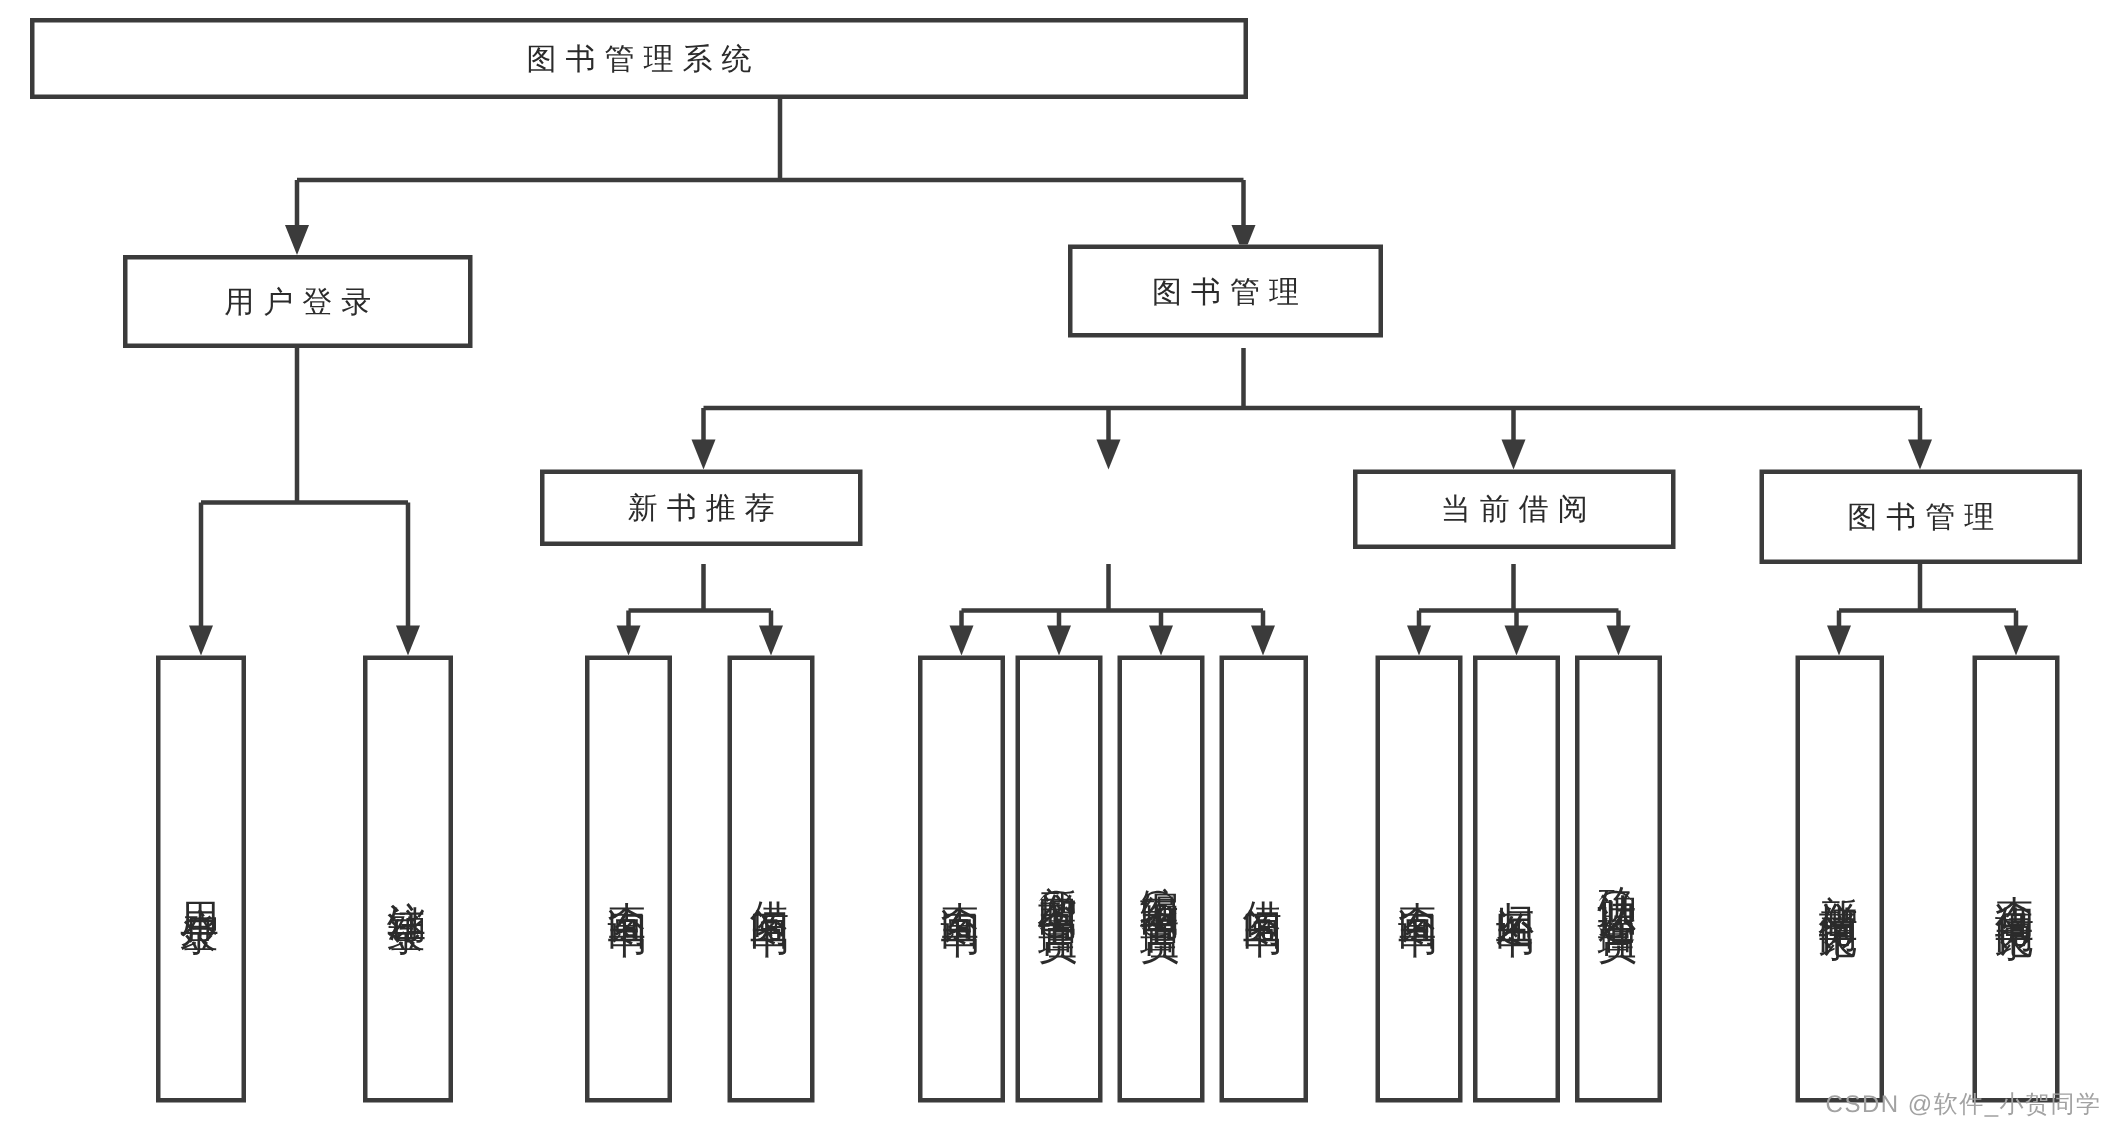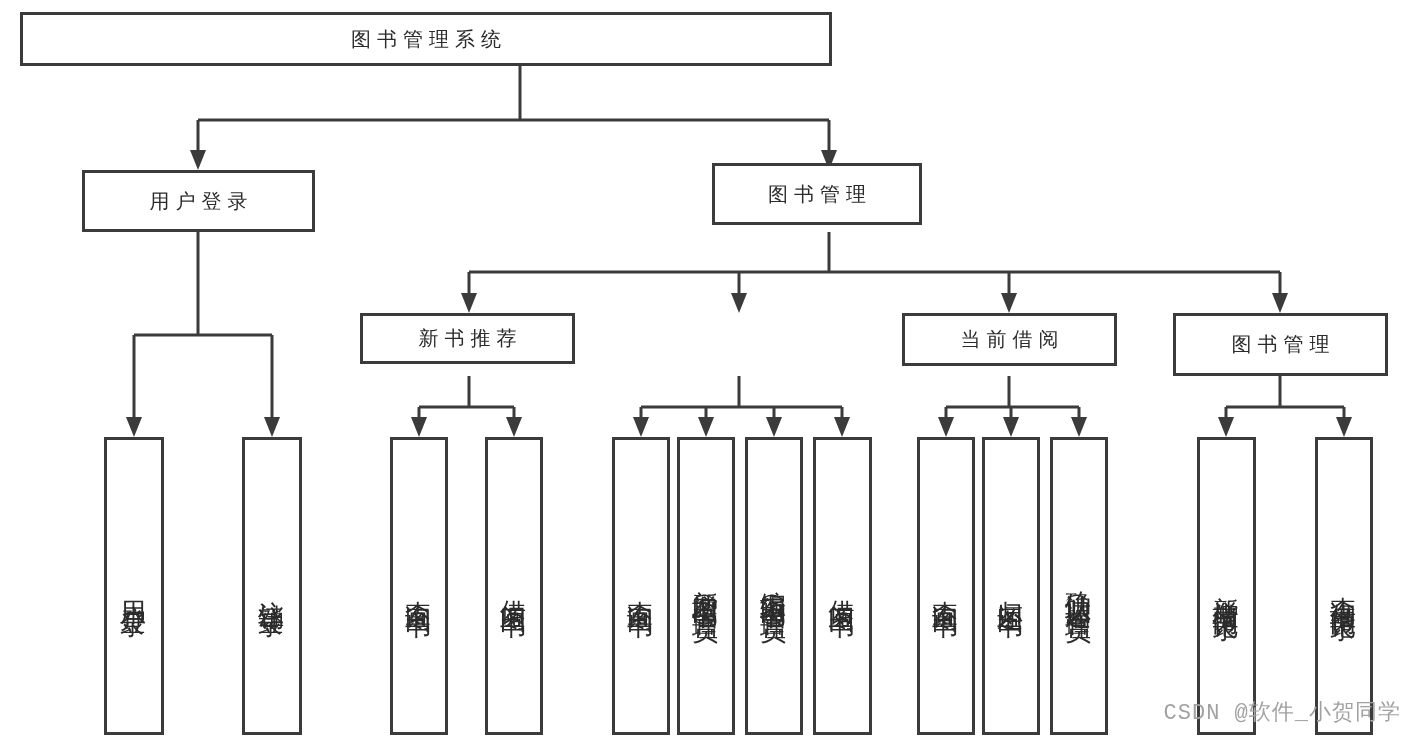--- a/index.html
+++ b/index.html
@@ -36,27 +36,26 @@
   }
   .vbox{
     writing-mode:vertical-rl;
     text-orientation:mixed;
     font-size:26px;
     letter-spacing:4px;
     padding-top:4px; 
   }
   .watermark{
     position:absolute;
-    right:4px;bottom:20px;
+    right:4px;bottom:0;
     z-index:5;
-    font-size:22px;
+    font-size:16px;
     color:var(--wm);
     letter-spacing:1px;
     white-space:nowrap;
-    font-family:Liberation Mono, monospace;
   }
 </style>
 </head>
 <body>
 
 <div class="canvas">
 
   <svg class="connectors" width="1405" height="747" viewBox="0 0 1405 747" aria-hidden="true">
     <path class="ln" d="
       M520 66 V120  M198 120 H829

